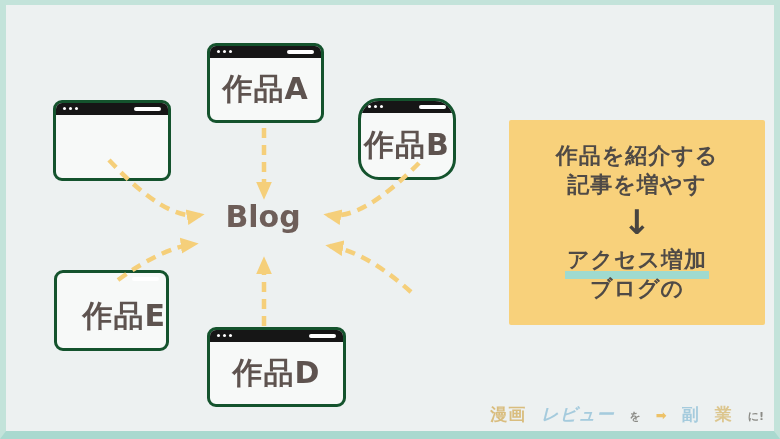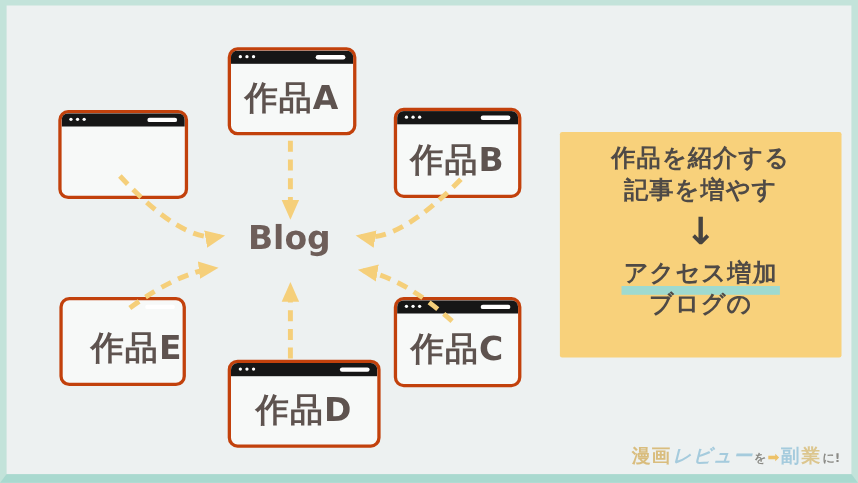--- a/index.html
+++ b/index.html
@@ -13,21 +13,21 @@
     border-left:6px solid #c3e3da;
     border-right:6px solid #c3e3da;
     border-bottom:8px solid #a9d9cf;
     overflow:hidden;
   }
   
   .window{
     position:absolute;
     box-sizing:border-box;
     background:#f7f9f8;
-    border:3px solid #c2410c;
+    border:3px solid #14532d;
     border-radius:9px;
     overflow:hidden;
     display:flex;flex-direction:column;
   }
   .titlebar{
     height:12px;
     background:#161616;
     position:relative;
     flex:0 0 auto;
   }
@@ -36,49 +36,49 @@
   .addressbar{
     position:absolute;right:7px;top:4px;
     width:27px;height:4px;border-radius:2px;background:#ffffff;
   }
   .winlabel{
     flex:1;display:flex;align-items:center;justify-content:center;
     font-size:30px;font-weight:600;color:#5e534f;letter-spacing:1px;
   }
   .win-a{left:201px;top:38px;width:117px;height:80px;}
   .win-f{left:47px;top:95px;width:118px;height:81px;}
-  .win-b{left:352px;top:93px;width:116px;height:82px;}
+  .win-b{left:352px;top:93px;width:98px;height:82px;border-radius:21px;}
   .win-e{left:48px;top:265px;width:115px;height:81px;align-items:flex-end;}
   .win-c{left:352px;top:265px;width:116px;height:82px;}
   .win-d{left:201px;top:322px;width:139px;height:80px;}
   
   .blog{
     position:absolute;left:257px;top:197px;transform:translateX(-50%);
     font-size:30px;font-weight:bold;color:#6e5e59;line-height:1;
   }
   
   .arrow-layer{position:absolute;left:0;top:0;pointer-events:none;}
   .flow{fill:none;stroke:#f5cf7a;stroke-width:4.5;stroke-dasharray:10 7;}
   
   .infobox{
     position:absolute;left:503px;top:115px;width:256px;height:205px;
     box-sizing:border-box;background:#f8d17b;border-radius:2px;
-    text-align:center;padding-top:10px;
+    text-align:center;padding-top:21px;
     color:#4f4a46;font-weight:600;
   }
   .infobox .line{font-size:22px;line-height:29px;letter-spacing:1px;}
   .down-arrow{font-size:34px;line-height:46px;color:#474440;font-weight:bold;}
   .hl{
     background:linear-gradient(to bottom,transparent 76%,#9fdacf 76%);
     padding:0 2px 7px 2px;
   }
   
   .logo{
     position:absolute;right:10px;bottom:5px;
-    font-weight:bold;white-space:nowrap;display:flex;align-items:baseline;gap:1px;
+    font-weight:bold;white-space:nowrap;display:flex;align-items:baseline;gap:15px;
   }
   .logo .lg{font-size:17px;letter-spacing:1px;}
   .logo .sm{font-size:11px;}
   .logo .ar{font-size:13px;}
 </style>
 </head>
 <body>
 
 <div class="canvas">
 
@@ -122,31 +122,20 @@
       <span class="dots">
           <i></i>
           <i></i>
           <i></i>
         </span>
       <span class="addressbar"></span>
     </div>
     <div class="winlabel">作品E</div>
   </div>
 
-  <div class="window win-c">
-    <div class="titlebar">
-      <span class="dots">
-          <i></i>
-          <i></i>
-          <i></i>
-        </span>
-      <span class="addressbar"></span>
-    </div>
-    <div class="winlabel">作品C</div>
-  </div>
 
   <div class="window win-d">
     <div class="titlebar">
       <span class="dots">
           <i></i>
           <i></i>
           <i></i>
         </span>
       <span class="addressbar"></span>
     </div>

